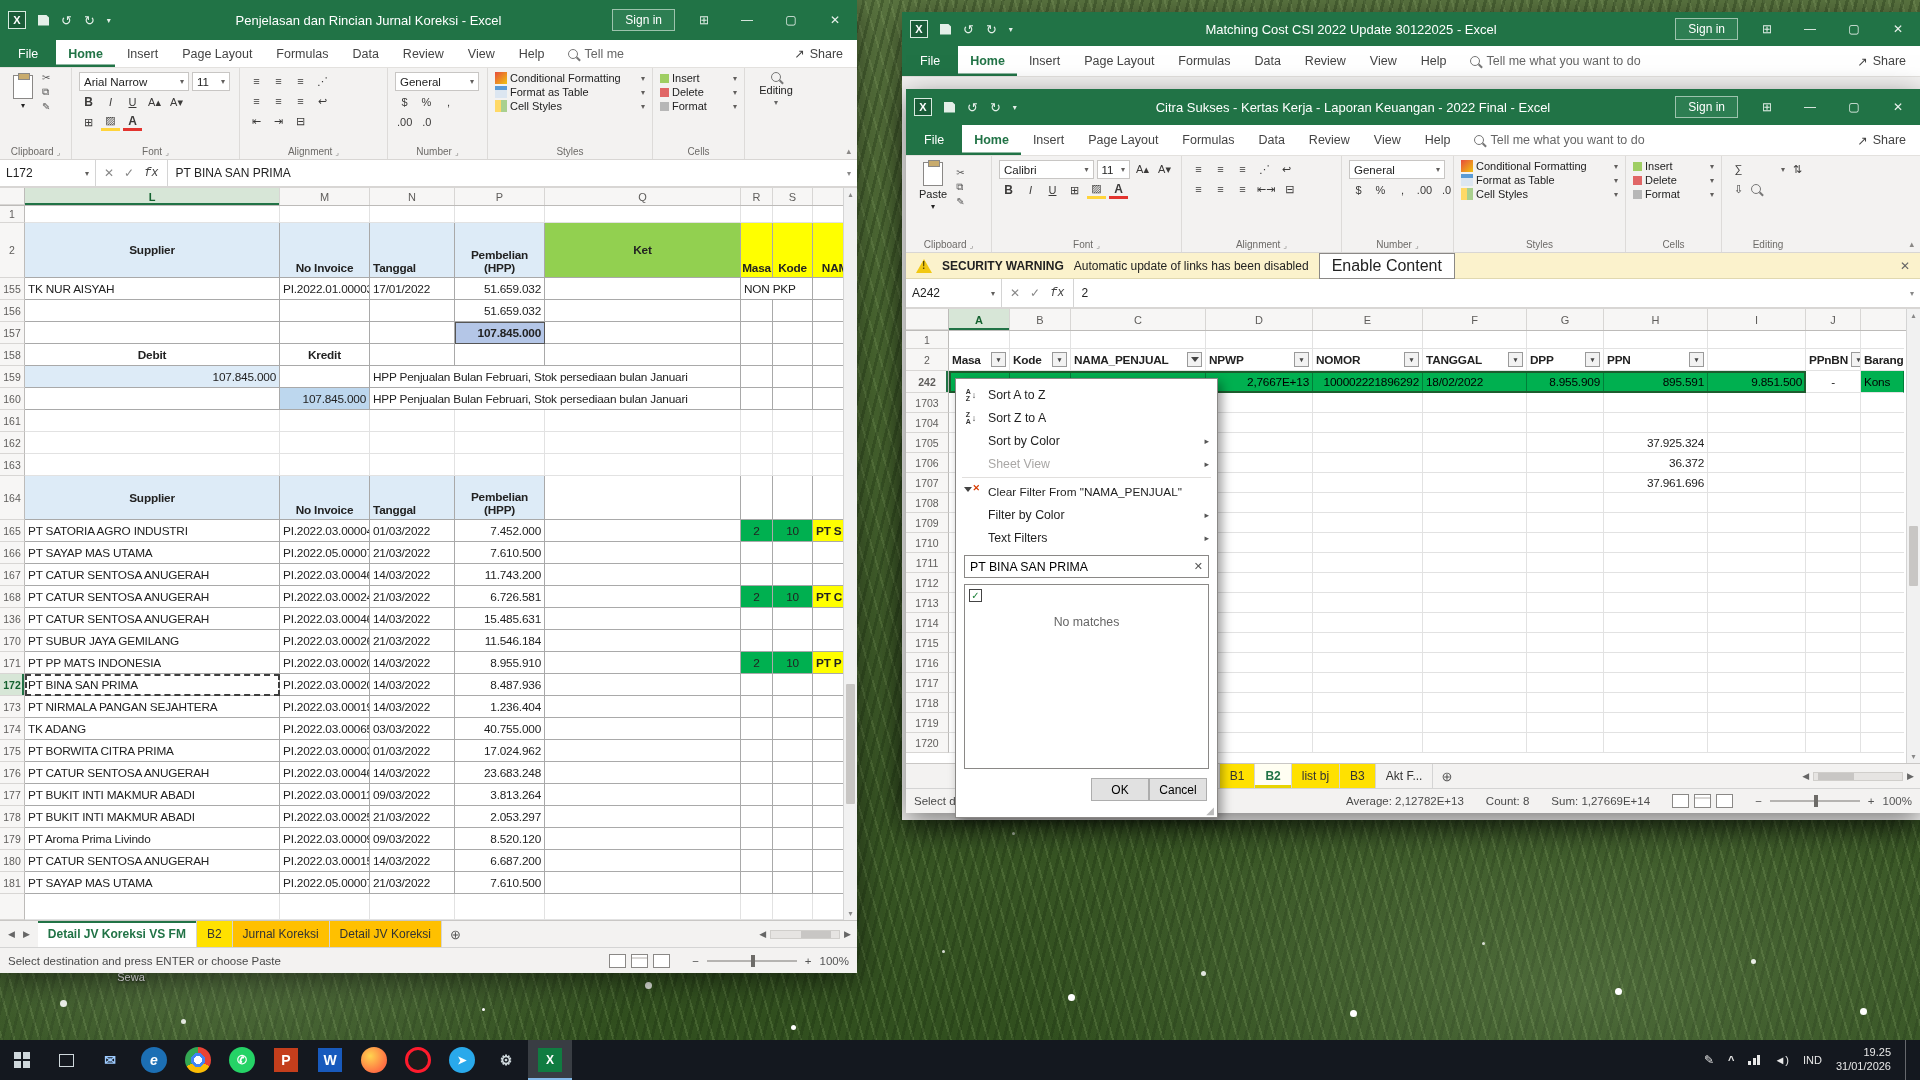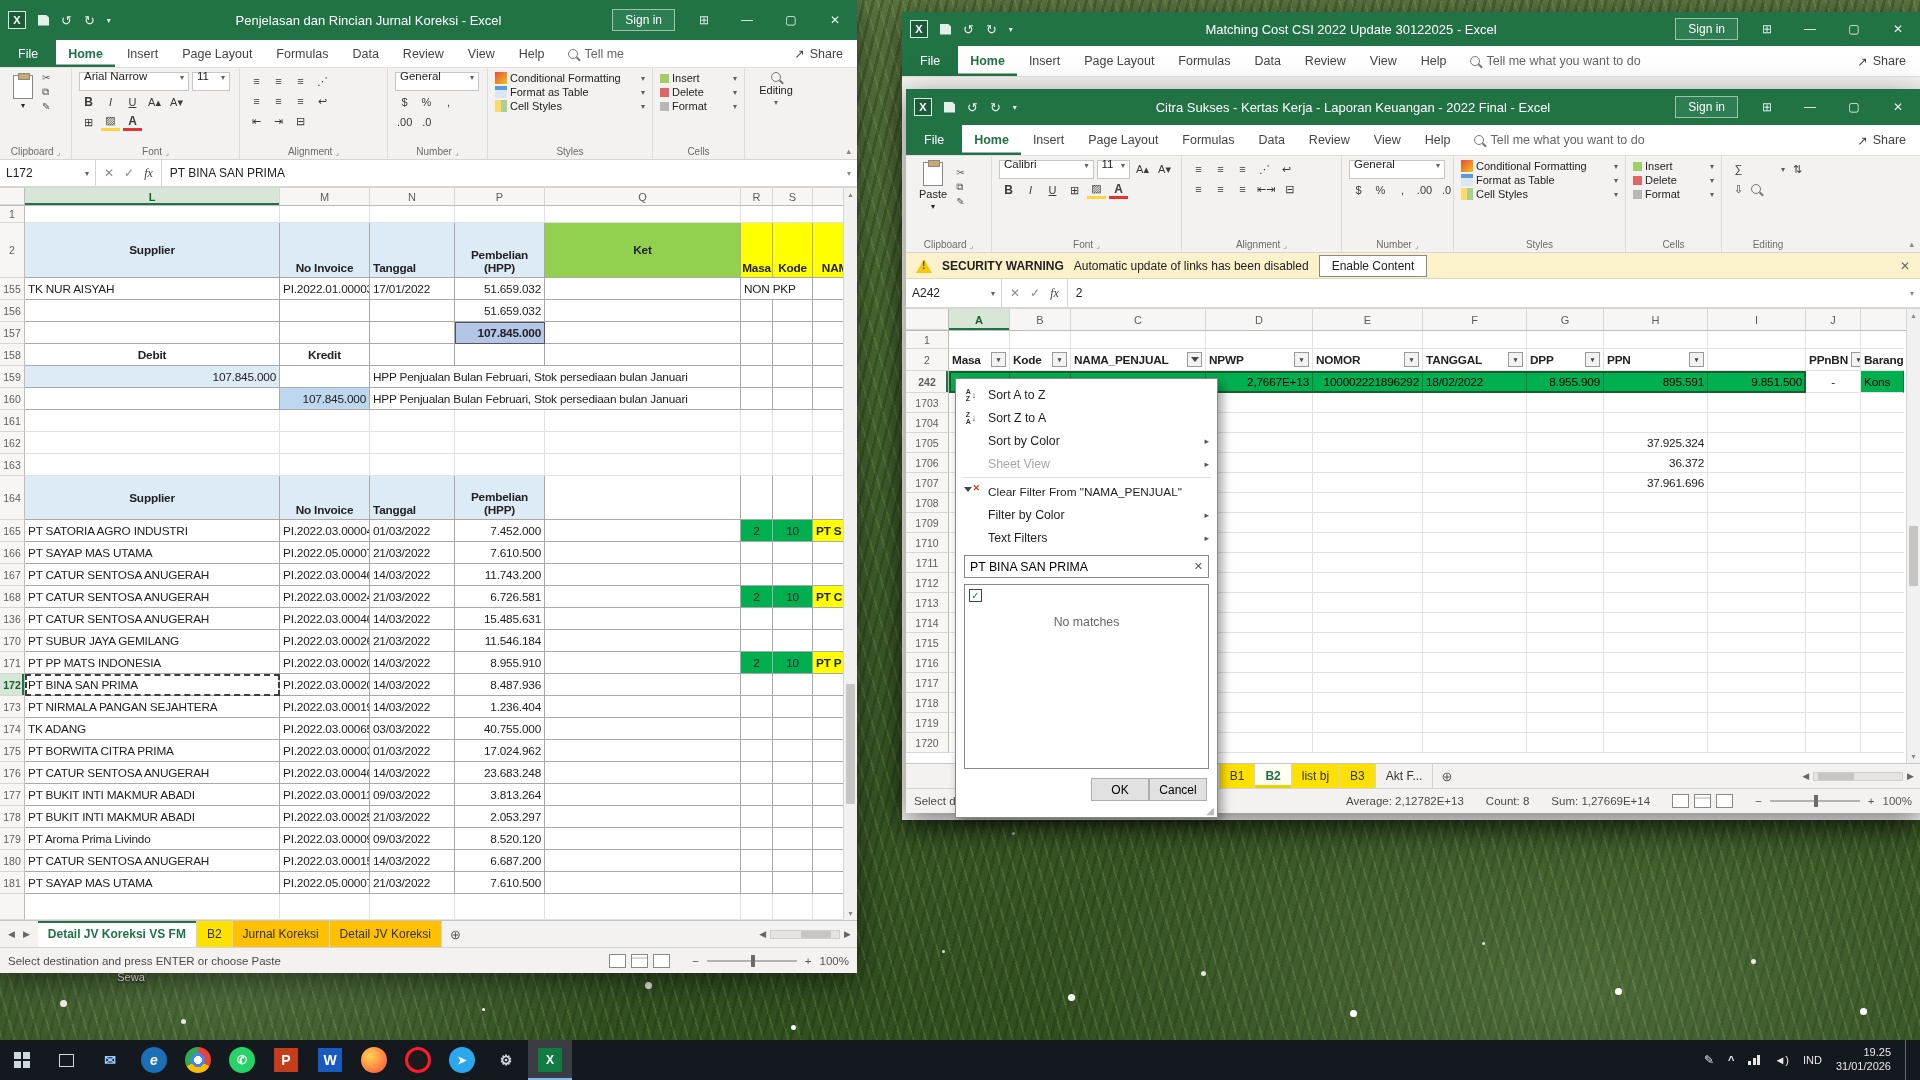--- a/index.html
+++ b/index.html
@@ -37,42 +37,42 @@
 .tellme{display:flex;align-items:center;gap:6px;color:#666;padding:0 12px}
 .lens{width:10px;height:10px;border:1.6px solid #777;border-radius:50%;position:relative;display:inline-block;flex-shrink:0}
 .lens:after{content:"";position:absolute;width:5px;height:1.6px;background:#777;transform:rotate(45deg);right:-4px;bottom:-2px}
 .sharebtn{margin-left:auto;display:flex;align-items:center;gap:5px;color:#444;padding:0 14px}
 
 .ribbon{background:#f3f2f1;border-bottom:1px solid #d8d6d4;display:flex;flex-shrink:0;position:relative}
 .rg{display:flex;flex-direction:column;border-right:1px solid #ddDbd9;padding:4px 7px 1px;position:relative}
 .rgl{margin-top:auto;text-align:center;font-size:10px;color:#6d6b68;padding:1px 0 1px}
 .rgl .dl{font-size:8px;color:#8a8886;margin-left:3px}
 .rrow{display:flex;align-items:center;gap:3px;margin-bottom:2px}
-.combo{background:#fff;border:1px solid #c8c6c4;height:19px;display:flex;align-items:flex-end;padding:8px 4px;font-size:11.5px;gap:4px;white-space:nowrap}
+.combo{background:#fff;border:1px solid #c8c6c4;height:19px;display:flex;align-items:center;padding:0 4px;font-size:11.5px;gap:4px;white-space:nowrap}
 .da{color:#605e5c;font-size:8px;margin-left:auto}
 .sb{min-width:19px;height:18px;display:flex;align-items:center;justify-content:center;font-size:11px;color:#3b3a39;padding:0 2px}
 .sb b{font-size:12px}
 .pastebtn{display:flex;flex-direction:column;align-items:center;gap:2px;padding:2px 6px}
 .pasteico{width:20px;height:24px;background:#fff;border:1px solid #8a8886;position:relative}
 .pasteico:before{content:"";position:absolute;left:4px;top:-3px;width:10px;height:5px;background:#c8ab6d;border:1px solid #8a8886}
 .clipcol{display:flex;flex-direction:column;gap:3px;font-size:10px;color:#555}
 .ubar{border-bottom:3px solid #e3342f}
 .fillbar{border-bottom:3px solid #ffd43b}
 .colsq{width:12px;height:12px;display:inline-block}
 .collapser{position:absolute;right:6px;bottom:3px;color:#8a8886;font-size:9px}
 
 .secbar{background:#fbf2cc;border-bottom:1px solid #e0d8b0;display:flex;align-items:center;gap:10px;padding:0 10px;flex-shrink:0;font-size:12px}
 .warnico{width:0;height:0;border-left:8px solid transparent;border-right:8px solid transparent;border-bottom:14px solid #f2c811;position:relative}
 .warnico:after{content:"!";position:absolute;left:-2px;top:1px;font-size:10px;font-weight:bold;color:#5c4a00}
-.secbtn{border:1px solid #8a8886;background:#fff;padding:3px 12px;font-size:12px}
+.secbtn{border:1px solid #8a8886;background:#fff;padding:3px 12px;font-size:16px}
 
 .fbar{display:flex;align-items:stretch;background:#fff;border-bottom:2px solid #d8d6d4;flex-shrink:0;font-size:12px}
 .namebox{width:96px;border-right:1px solid #d4d4d4;display:flex;align-items:center;padding:0 6px;gap:18px}
 .fxbtns{display:flex;align-items:center;gap:10px;padding:0 8px;border-right:1px solid #d4d4d4;color:#888}
-.fx{font-style:italic;font-family:Liberation Serif, serif;color:#444}
+.fx{font-style:italic;font-family:Liberation Mono, monospace;color:#444}
 .fval{flex:1;display:flex;align-items:center;padding:0 8px;white-space:nowrap;overflow:hidden}
 
 .grid{position:relative;overflow:hidden;background:#fff;flex-shrink:0}
 .colhdr{display:flex;background:#f7f6f5;border-bottom:1px solid #bdbbb9}
 .ch{border-right:1px solid #d8d6d4;display:flex;align-items:center;justify-content:center;font-size:11px;color:#5f5d5b;flex-shrink:0}
 .chsel{background:#d7e6d7;color:#14622f;font-weight:bold;box-shadow:inset 0 -2px 0 #217346}
 .r{display:flex;height:22px}
 .rn{width:25px;background:#f7f6f5;border-right:1px solid #bdbbb9;border-bottom:1px solid #d8d6d4;display:flex;align-items:center;justify-content:center;font-size:10.5px;color:#5f5d5b;flex-shrink:0}
 .rnsel{background:#d7e6d7;color:#14622f;font-weight:bold;box-shadow:inset -2px 0 0 #217346}
 .c{border-right:1px solid #e2e2e2;border-bottom:1px solid #e2e2e2;padding:0 3px;font-size:11.8px;white-space:nowrap;overflow:hidden;display:flex;align-items:center;flex-shrink:0;letter-spacing:-.2px}

